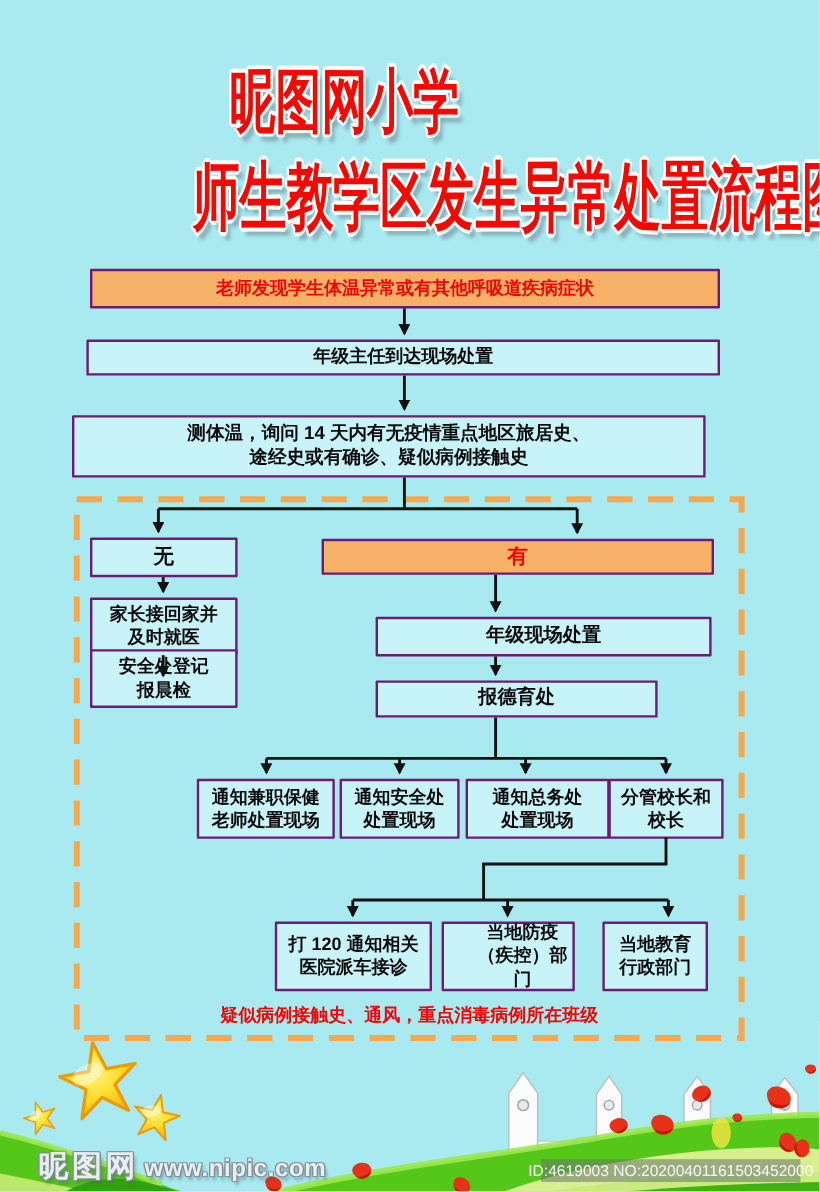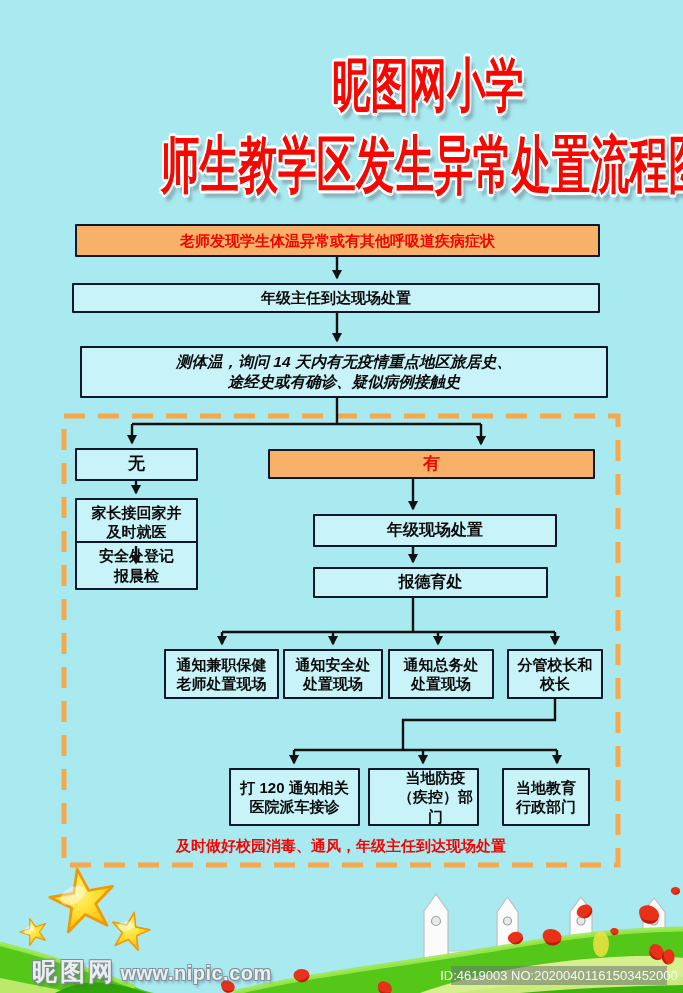--- a/index.html
+++ b/index.html
@@ -1,30 +1,30 @@
 <!DOCTYPE html>
 <html><head>
 <meta charset="utf-8">
 <style>
   html,body{margin:0;padding:0;}
   body{font-family:"Liberation Sans","DejaVu Sans",sans-serif;background:#e8e8e8;}
   #poster{position:relative;width:683px;height:993px;background:#A9EAF1;overflow:hidden;}
 
   
-  .title-row{position:absolute;left:0;width:573px;text-align:right;pointer-events:none;}
+  .title-row{position:absolute;left:0;width:573px;text-align:center;pointer-events:none;}
   .title-text{display:inline-block;font-weight:bold;color:#F50800;transform-origin:50% 50%;
     text-shadow:-2px -2px 0 #fff,2px -2px 0 #fff,-2px 2px 0 #fff,2px 2px 0 #fff,
                  0 -3px 0 #fff,0 3px 0 #fff,-3px 0 0 #fff,3px 0 0 #fff,
                  6px 7px 4px rgba(105,130,140,.55);
     white-space:nowrap;}
   .t1{font-size:58px;line-height:70px;transform:scaleX(.66);}
   .t2{font-size:62px;line-height:76px;transform:scaleX(.63);}
 
   
-  .box{position:absolute;box-sizing:border-box;border:2px solid #0f172a;background:#C8F4F9;
+  .box{position:absolute;box-sizing:border-box;border:2px solid #701a75;background:#C8F4F9;
     display:flex;align-items:center;justify-content:center;text-align:center;
     font-weight:bold;color:#0b0b0b;font-size:15px;line-height:1.3;white-space:pre-line;border-radius:1px;}
   .box.orange{background:#F8B169;color:#F20500;}
   .box.big-label{font-size:17px;}
   .note-red{position:absolute;left:62px;top:837px;width:558px;text-align:center;
     font-weight:bold;font-size:15px;color:#F20500;}
 
   svg.layer{position:absolute;left:0;top:0;pointer-events:none;}
   #decor{z-index:1;}
   #flowlines{z-index:3;}
@@ -118,54 +118,54 @@
   </div>
   <div class="title-row" style="top:127px;">
     <span class="title-text t2">师生教学区发生异常处置流程图</span>
   </div>
 
   <div class="boxes">
     <div class="box orange" style="left:75px;top:224px;width:525px;height:33px;">老师发现学生体温异常或有其他呼吸道疾病症状</div>
 
     <div class="box" style="left:72px;top:283px;width:528px;height:30px;">年级主任到达现场处置</div>
 
-    <div class="box" style="left:80px;top:346px;width:528px;height:52px;font-size:15.5px;font-style:italic;">测体温，询问 14 天内有无疫情重点地区旅居史、
+    <div class="box" style="left:60px;top:346px;width:528px;height:52px;font-size:15.5px;">测体温，询问 14 天内有无疫情重点地区旅居史、
 途经史或有确诊、疑似病例接触史</div>
 
     <div class="box big-label" style="left:75px;top:448px;width:123px;height:33px;">无</div>
 
     <div class="box orange big-label" style="left:268px;top:449px;width:327px;height:30px;">有</div>
 
     <div class="box" style="left:75px;top:498px;width:123px;height:48px;">家长接回家并
 及时就医</div>
 
     <div class="box" style="left:75px;top:541px;width:123px;height:49px;">安全处登记
 报晨检</div>
 
-    <div class="box" style="left:313px;top:514px;width:244px;height:33px;font-size:16px;">年级现场处置</div>
+    <div class="box" style="left:313px;top:514px;width:280px;height:33px;font-size:16px;">年级现场处置</div>
 
     <div class="box" style="left:313px;top:567px;width:235px;height:31px;font-size:16px;">报德育处</div>
 
     <div class="box" style="left:164px;top:649px;width:115px;height:50px;">通知兼职保健
 老师处置现场</div>
     <div class="box" style="left:283px;top:649px;width:100px;height:50px;">通知安全处
 处置现场</div>
-    <div class="box" style="left:388px;top:649px;width:106px;height:50px;">通知总务处
+    <div class="box" style="left:388px;top:649px;width:120px;height:50px;">通知总务处
 处置现场</div>
     <div class="box" style="left:507px;top:649px;width:96px;height:50px;">分管校长和
 校长</div>
 
     <div class="box" style="left:229px;top:768px;width:131px;height:58px;">打 120 通知相关
 医院派车接诊</div>
     <div class="box" style="left:368px;top:768px;width:111px;height:58px;padding-left:24px;">当地防疫
 （疾控）部门</div>
     <div class="box" style="left:502px;top:768px;width:88px;height:58px;">当地教育
 行政部门</div>
 
-    <div class="note-red">及时做好校园消毒、通风，年级主任到达现场处置</div>
+    <div class="note-red">疑似病例接触史、通风，重点消毒病例所在班级</div>
   </div>
 
   <svg id="flowlines" class="layer" width="683" height="993" viewBox="0 0 683 993">
     <defs>
       <marker id="ah" markerWidth="12" markerHeight="12" refX="8" refY="5" orient="auto" markerUnits="userSpaceOnUse">
         <path d="M0,0 L9.5,5 L0,10 Z" fill="#111"></path>
       </marker>
     </defs>
     <rect x="64" y="416" width="554" height="449" fill="none" stroke="#F7A84C" stroke-width="5" stroke-dasharray="21 13"></rect>
     <g stroke="#111" stroke-width="2.4" fill="none">

